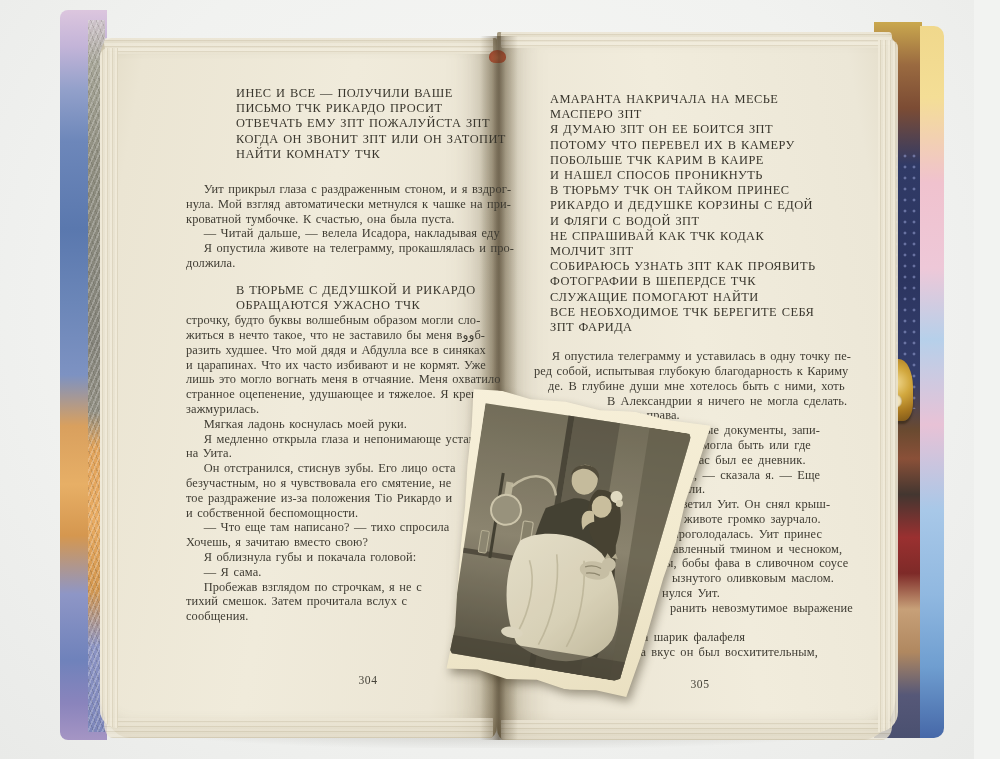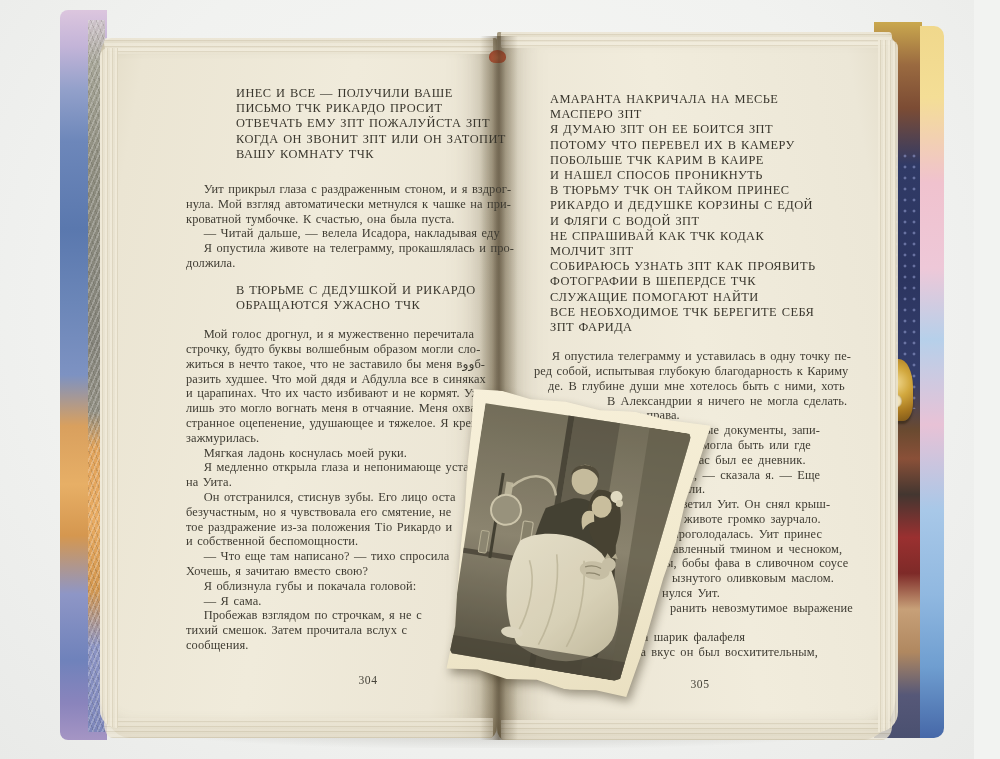--- a/index.html
+++ b/index.html
@@ -58,21 +58,21 @@
   .gutter-headband{position:absolute;left:489px;top:50px;width:17px;height:13px;z-index:7;border-radius:50% 50% 40% 40%;
     background:radial-gradient(circle at 50% 60%, #d06a44 0%, #bb4f34 60%, #8e3a26 100%);}
   
   .pagetext{position:absolute;z-index:10;color:#3f3c33;font-size:12.4px;}
   .ltext{left:186px;top:86px;width:332px;}
   .rtext{left:534px;top:92px;width:342px;}
   .ln{white-space:pre;line-height:14.8px;min-height:14.8px;letter-spacing:.12px;word-spacing:1.2px;}
   .telegram .ln{line-height:15.2px;min-height:15.2px;letter-spacing:.45px;word-spacing:1px;color:#39362d;}
   .blk-t1{padding-left:50px;margin-bottom:20px;}
   .blk-p1{margin-bottom:12px;}
-  .blk-t2{padding-left:50px;margin-bottom:14px;}
+  .blk-t2{padding-left:50px;}
   .blk-t3{padding-left:16px;margin-bottom:14px;}
   .blk-p3{margin-bottom:0;}
   .rfrag .ln{word-spacing:2px;}
   .rfrag .ln:nth-child(1){padding-left:14px;}
   .rfrag .ln:nth-child(2){padding-left:73px;}
   .rfrag .ln:nth-child(3){padding-left:82px;}
   .rfrag .ln:nth-child(4){padding-left:134px;}
   .rfrag .ln:nth-child(5){padding-left:144px;}
   .rfrag .ln:nth-child(6){padding-left:158px;}
   .rfrag .ln:nth-child(7){padding-left:138px;}
@@ -127,36 +127,35 @@
   <div class="fore-right"></div>
   <div class="gutter-headband"></div>
   <div class="gutter"></div>
 
   <div class="pagetext ltext">
     <div class="telegram blk-t1">
         <div class="ln">ИНЕС И ВСЕ — ПОЛУЧИЛИ ВАШЕ</div>
         <div class="ln">ПИСЬМО ТЧК РИКАРДО ПРОСИТ</div>
         <div class="ln">ОТВЕЧАТЬ ЕМУ ЗПТ ПОЖАЛУЙСТА ЗПТ</div>
         <div class="ln">КОГДА ОН ЗВОНИТ ЗПТ ИЛИ ОН ЗАТОПИТ</div>
-        <div class="ln">ВАШУ КОМНАТУ ТЧК</div>
+        <div class="ln">НАЙТИ КОМНАТУ ТЧК</div>
       </div>
     <div class="blk-p1">
         <div class="ln">    Уит прикрыл глаза с раздраженным стоном, и я вздрог-</div>
         <div class="ln">нула. Мой взгляд автоматически метнулся к чашке на при-</div>
         <div class="ln">кроватной тумбочке. К счастью, она была пуста.</div>
         <div class="ln">    — Читай дальше, — велела Исадора, накладывая еду</div>
         <div class="ln">    Я опустила животе на телеграмму, прокашлялась и про-</div>
         <div class="ln">должила.</div>
       </div>
     <div class="telegram blk-t2">
         <div class="ln">В ТЮРЬМЕ С ДЕДУШКОЙ И РИКАРДО</div>
         <div class="ln">ОБРАЩАЮТСЯ УЖАСНО ТЧК</div>
       </div>
     <div class="blk-p2">
-        <div class="ln">    Мой голос дрогнул, и я мужественно перечитала</div>
         <div class="ln">строчку, будто буквы волшебным образом могли сло-</div>
         <div class="ln">житься в нечто такое, что не заставило бы меня вووб-</div>
         <div class="ln">разить худшее. Что мой дядя и Абдулла все в синяках</div>
         <div class="ln">и царапинах. Что их часто избивают и не кормят. Уже</div>
         <div class="ln">лишь это могло вогнать меня в отчаяние. Меня охватило</div>
         <div class="ln">странное оцепенение, удушающее и тяжелое. Я крепко</div>
         <div class="ln">зажмурилась.</div>
         <div class="ln">    Мягкая ладонь коснулась моей руки.</div>
         <div class="ln">    Я медленно открыла глаза и непонимающе устави</div>
         <div class="ln">на Уита.</div>

